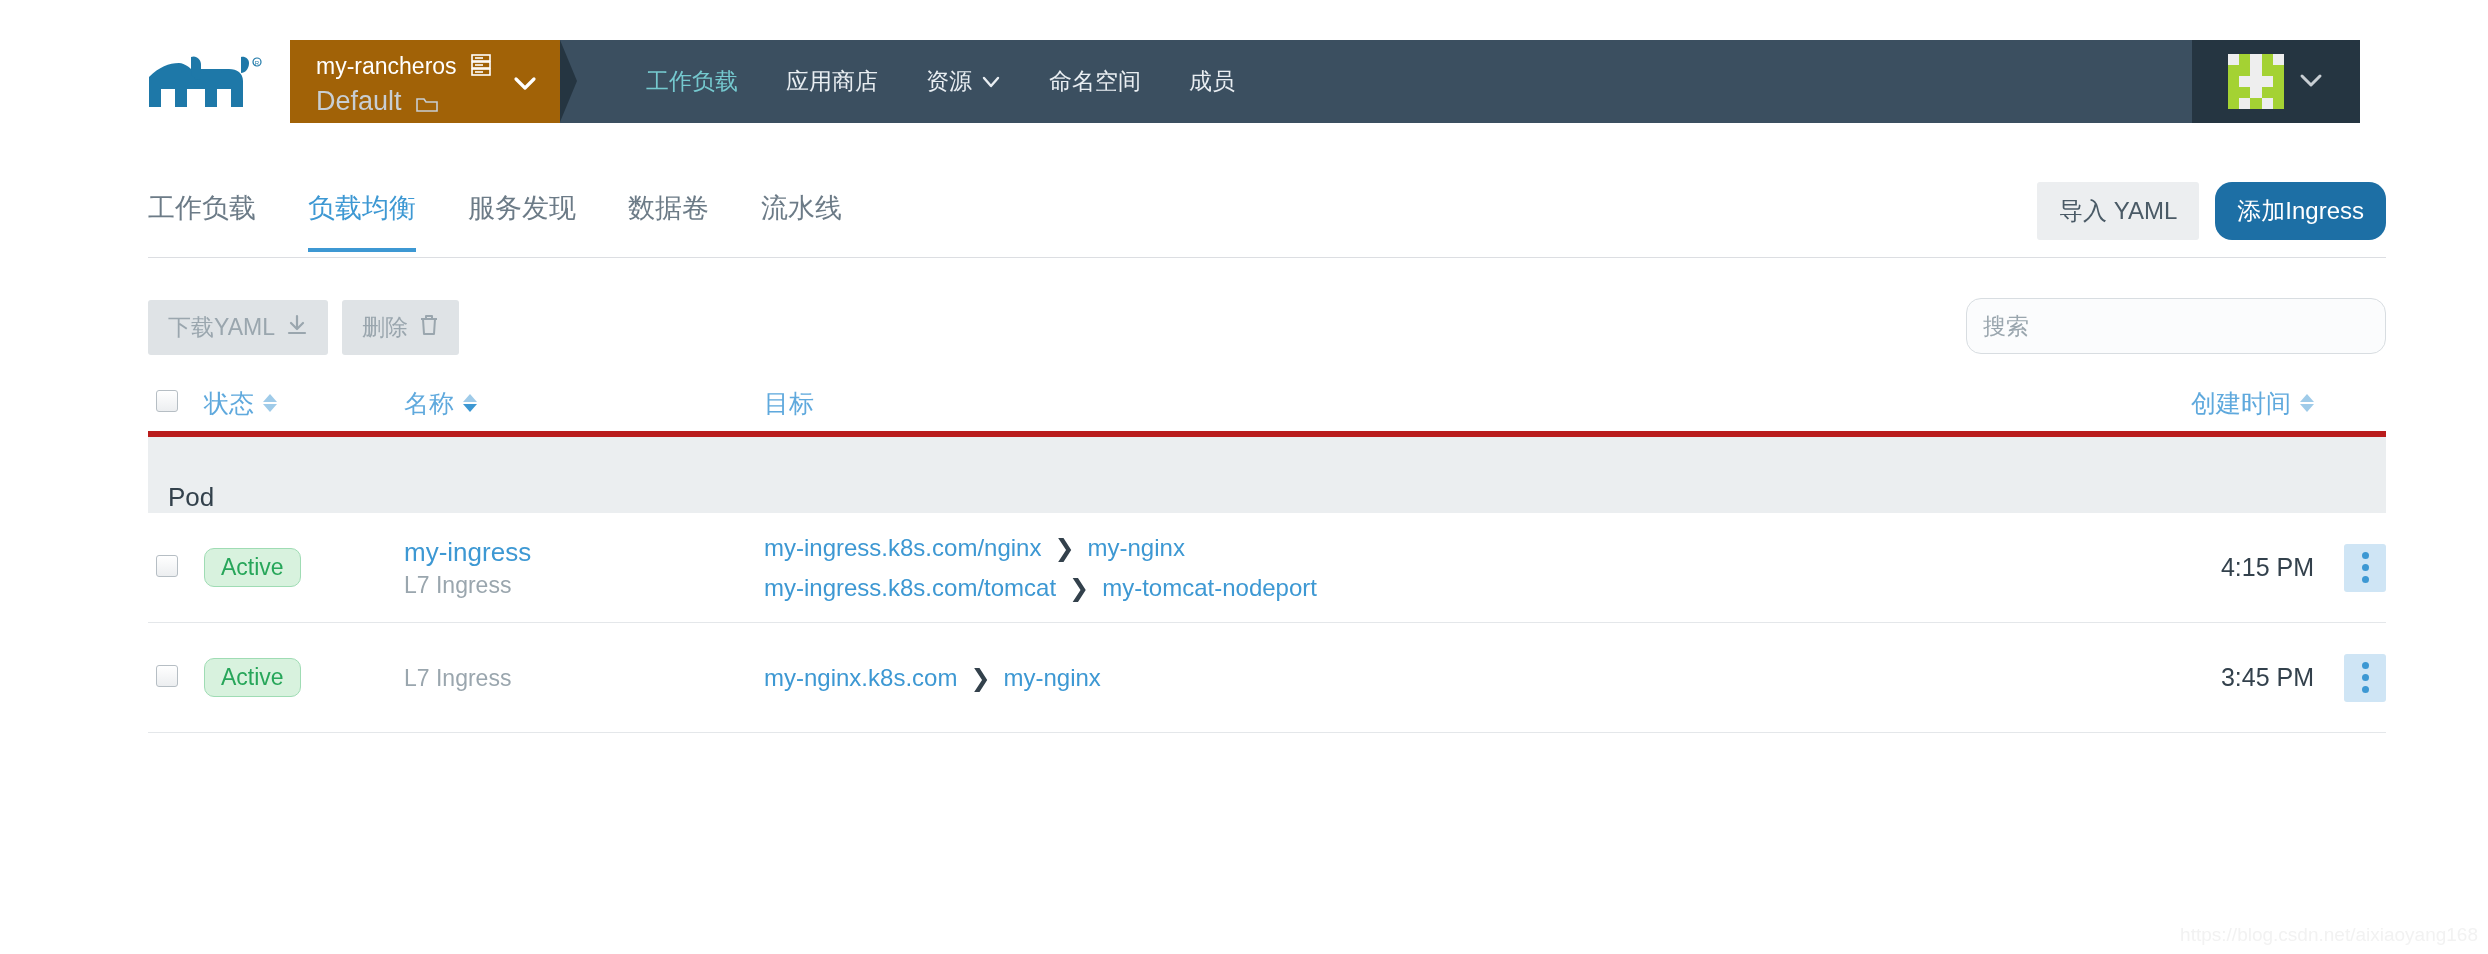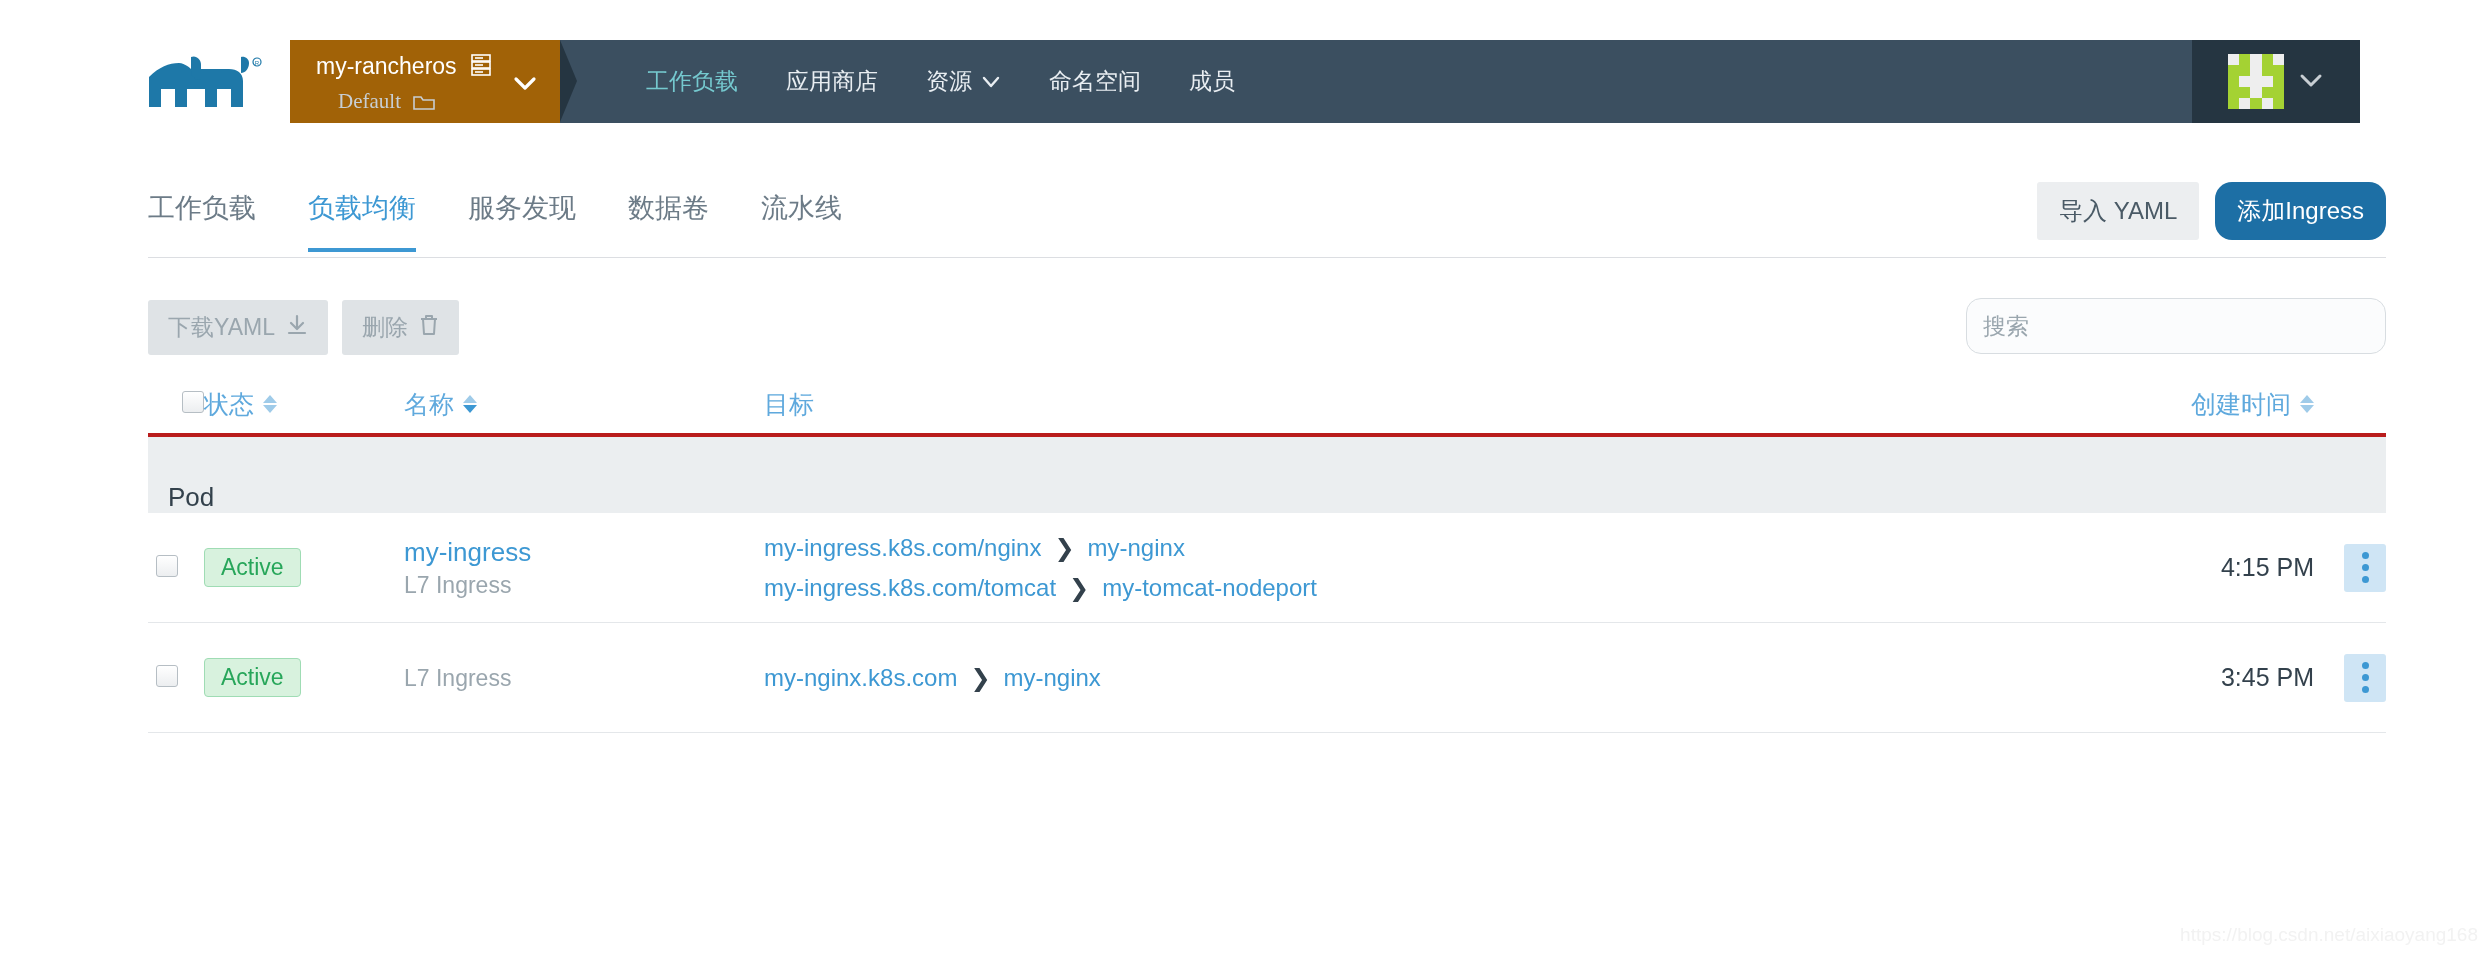--- a/index.html
+++ b/index.html
@@ -41,27 +41,26 @@
     color: #ffffff;
     padding: 11px 0 8px 26px;
   }
   .cluster-name {
     font-size: 23px;
     color: #ffffff;
     line-height: 30px;
     white-space: nowrap;
   }
   .cluster-sub {
-    font-size: 21px;
+    font-size: 27px;
     color: #c8ced3;
     line-height: 30px;
     margin-top: 2px;
-    margin-left: 22px;
-    white-space: nowrap;
-    font-family: Liberation Serif, serif;
+    margin-left: 0;
+    white-space: nowrap;
   }
   .svr-icon { display:inline-block; vertical-align: -3px; margin-left: 8px; }
   .fld-icon { display:inline-block; vertical-align: -3px; margin-left: 7px; }
   .cluster-caret {
     position: absolute;
     right: 22px; top: 30px;
     width: 26px; height: 26px;
   }
 
   .nav-arrow {
@@ -210,23 +209,22 @@
   
   .table {
     position: absolute;
     left: 148px; top: 375px;
     width: 2238px;
   }
   .thead {
     display: flex;
     align-items: center;
     height: 62px;
-    border-bottom: 4px solid #b91c1c;
+    border-bottom: 6px solid #b91c1c;
     padding-left: 8px;
-    text-align: right;
   }
   .th {
     font-size: 25px;
     color: #5fa9dd;
     display: flex;
     align-items: center;
     gap: 9px;
     cursor: pointer;
     white-space: nowrap;
   }
@@ -271,21 +269,21 @@
     min-height: 110px;
     border-bottom: 1px solid #e4e7ea;
     padding-left: 8px;
   }
   .badge {
     display: inline-block;
     font-size: 23px;
     color: #27a65a;
     background: #d8f2de;
     border: 1px solid #9fdcb4;
-    border-radius: 4px;
+    border-radius: 10px;
     padding: 5px 16px;
     white-space: nowrap;
   }
   .name-main {
     font-size: 26px;
     color: #3d98d3;
     cursor: pointer;
     line-height: 34px;
     white-space: nowrap;
   }

